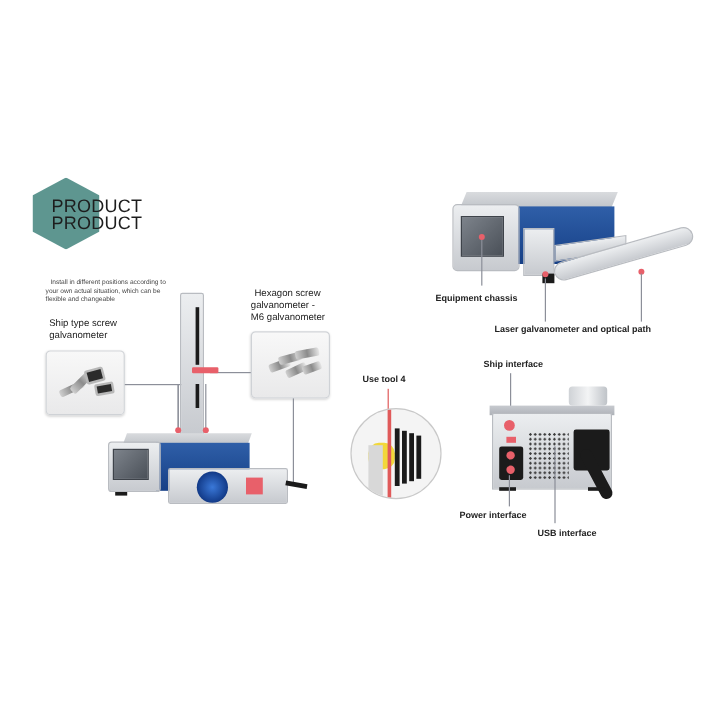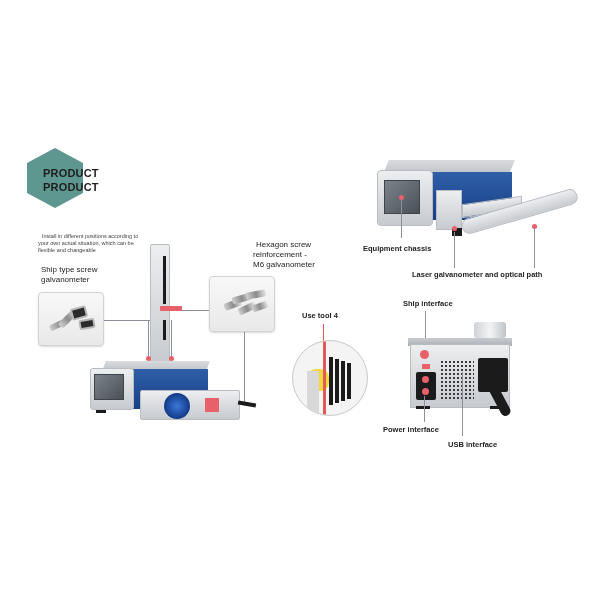--- a/index.html
+++ b/index.html
@@ -3,21 +3,21 @@
 <meta charset="utf-8">
 <style>
   * { margin:0; padding:0; box-sizing:border-box; }
   html, body { width:600px; height:600px; background:#ffffff; overflow:hidden; }
   body { position:relative; font-family:"Liberation Sans", sans-serif; color:#222; }
   .abs { position:absolute; }
 
   
   .hex { left:27px; top:148px; width:56px; height:60px; background:#5e9690;
          clip-path:polygon(50% 0%, 100% 25%, 100% 75%, 50% 100%, 0% 75%, 0% 25%); }
-  .hex-title { left:43px; top:166px; font-weight:bold; font-size:11px; line-height:14px; color:#1d1d1d; letter-spacing:0.2px; }
+  .hex-title { left:43px; top:166px; font-weight:normal; font-size:15px; line-height:14px; color:#1d1d1d; letter-spacing:0.2px; }
 
   .small-note { font-size:5.5px; line-height:7px; color:#444; }
   .label { font-size:8px; line-height:10px; color:#222; }
   .label-sm { font-size:7.5px; line-height:10px; color:#222;font-weight:bold; }
 
   .line { background:#8c8f99; }
   .redline { background:#e05a5a; }
 
   .photo-card { background:linear-gradient(#f8f8f8,#e9e9ea); border:1px solid #cfd2d6; border-radius:4px; box-shadow:0 1px 2px rgba(0,0,0,.15); }
   .screw { position:absolute; background:linear-gradient(90deg,#d0d0d0,#8b8b8b,#e6e6e6); border-radius:2px; }
@@ -56,23 +56,23 @@
 <div class="abs photo-card" style="left:38px; top:292px; width:66px; height:54px;">
   <div class="screw" style="left:10px; top:28px; width:22px; height:6px; transform:rotate(-25deg);"></div>
   <div class="screw" style="left:18px; top:22px; width:22px; height:7px; transform:rotate(-45deg);"></div>
   <div class="nut" style="left:32px; top:14px; width:16px; height:12px; transform:rotate(-15deg);"></div>
   <div class="nut" style="left:40px; top:26px; width:16px; height:10px; transform:rotate(-10deg);"></div>
 </div>
 
 <div class="abs line" style="left:104px; top:320px; width:48px; height:1px;"></div>
 <div class="abs line" style="left:148px; top:320px; width:1px; height:38px;"></div>
 
-<div class="abs label" style="left:209px; top:240px; text-align:left;margin-left:44px;">
+<div class="abs label" style="left:209px; top:240px; text-align:left;">
   <div style="padding-left:3px;">Hexagon screw</div>
-  <div>reinforcement -</div>
+  <div>galvanometer -</div>
   <div>M6 galvanometer</div>
 </div>
 
 <div class="abs photo-card" style="left:209px; top:276px; width:66px; height:56px;">
   <div class="screw" style="left:14px; top:24px; width:18px; height:7px; transform:rotate(-20deg);"></div>
   <div class="screw" style="left:22px; top:18px; width:20px; height:7px; transform:rotate(-15deg);"></div>
   <div class="screw" style="left:28px; top:28px; width:18px; height:7px; transform:rotate(-25deg);"></div>
   <div class="screw" style="left:36px; top:14px; width:20px; height:7px; transform:rotate(-10deg);"></div>
   <div class="screw" style="left:42px; top:26px; width:16px; height:7px; transform:rotate(-20deg);"></div>
 </div>

